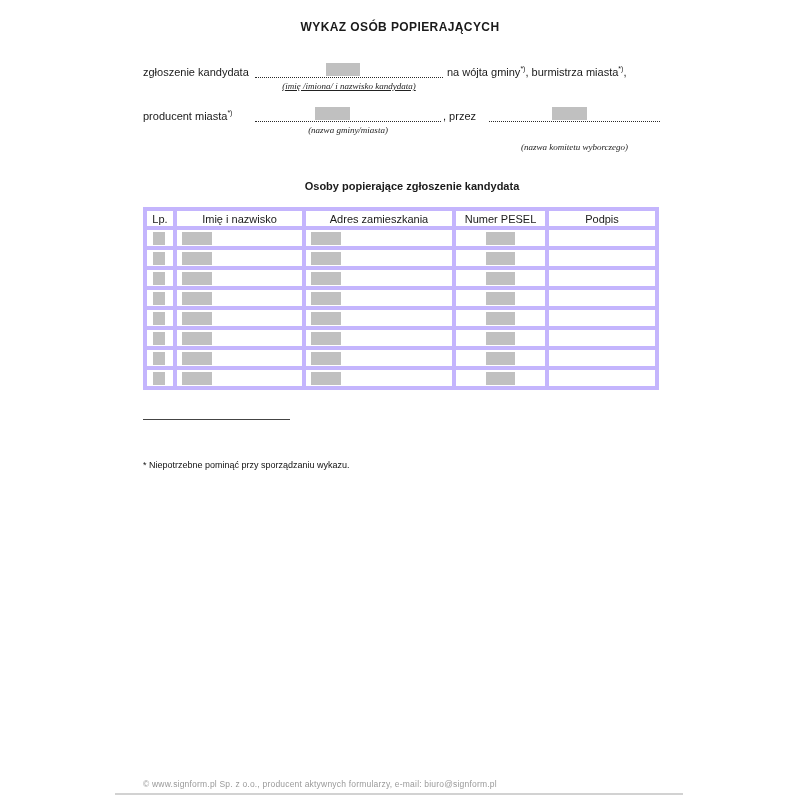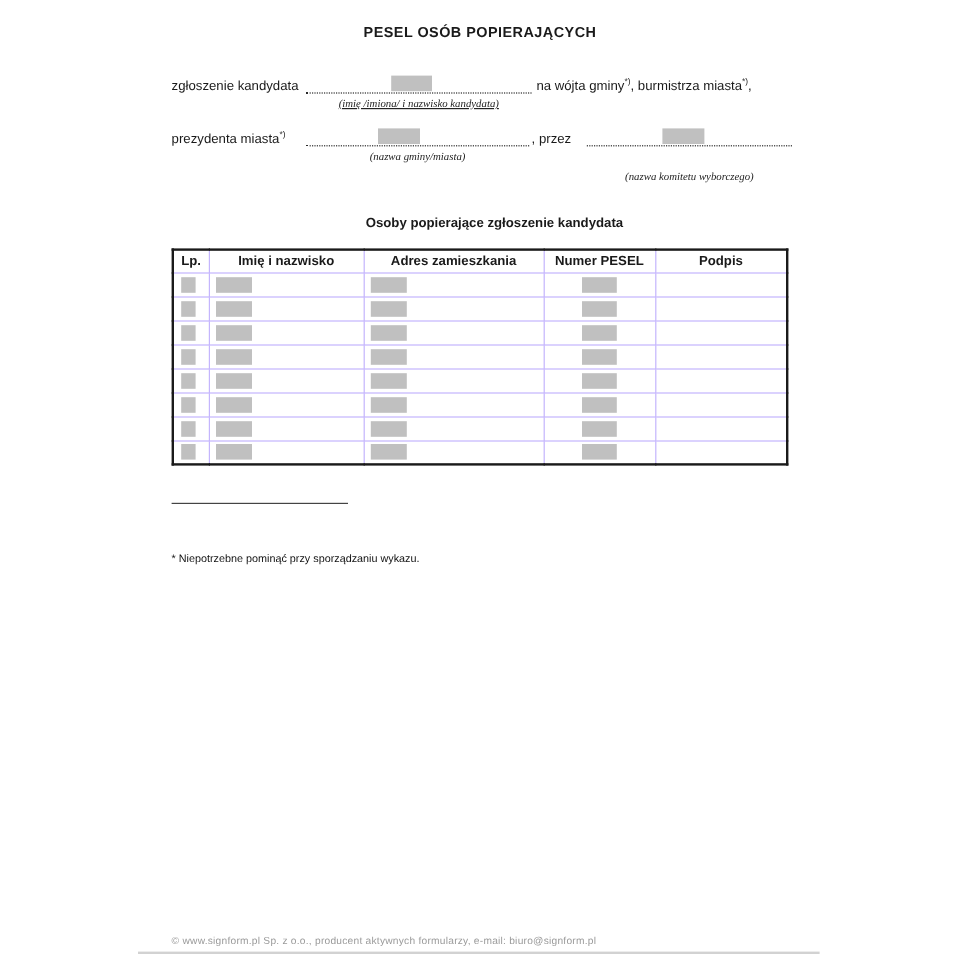--- a/index.html
+++ b/index.html
@@ -36,50 +36,50 @@
   #caption3      { left: 489px; top: 142px; width: 171px; }
 
   
   .section-heading { top: 180px; left: 12px; width: 800px; text-align: center;
                      font-size: 11px; font-weight: bold; }
 
   
   #support-table { left: 143px; top: 207px; width: 512px;
                    border-collapse: collapse; table-layout: fixed;
                    border: 2px solid #1a1a1a; }
-  #support-table th, #support-table td { border: 1px solid #c4b5fd; font-weight: bold; }
+  #support-table th, #support-table td { border: 4px solid #c4b5fd; font-weight: normal; }
   #support-table th { font-size: 11px; height: 19px; text-align: center; padding: 1px 2px; }
   #support-table td { height: 20px; font-size: 11px; padding: 0; vertical-align: middle; }
   .field-cell-box { display: inline-block; height: 13px; background: #c0c0c0; vertical-align: middle; }
   .box-lp   { width: 12px; margin-left: 6px; }
   .box-text { width: 30px; margin-left: 5px; }
   .box-pesel{ width: 29px; }
   td.col-pesel { text-align: center; }
 
   
   #footnote-rule { left: 143px; top: 419px; width: 147px; border-top: 1px solid #444; height: 0; }
   #footnote { left: 143px; top: 424px; font-size: 9px; color: #111; margin-top: 36px; }
 
   
   #footer-credit { left: 143px; top: 779px; font-size: 8.5px; color: #9a9a9a; letter-spacing: 0.2px; }
   #page-bottom-edge { left: 115px; top: 793px; width: 568px; height: 0; border-top: 2px solid #d2d2d2; }
 </style>
 </head>
 <body>
 
-<div class="abs doc-title">PESEL OSÓB POPIERAJĄCYCH</div>
+<div class="abs doc-title">WYKAZ OSÓB POPIERAJĄCYCH</div>
 
 <span class="abs form-label" id="line1-label">zgłoszenie kandydata</span>
 <span class="abs dotted-line" id="dotted1">
   <span class="field-box" id="box1"></span>
 </span>
 <span class="abs form-label" id="line1-right"><span>na wójta gminy</span><sup>*)</sup><span>, burmistrza miasta</span><sup>*)</sup><span>,</span></span>
 <span class="abs caption" id="caption1">(imię /imiona/ i nazwisko kandydata)</span>
 
-<span class="abs form-label" id="line2-label"><span>prezydenta miasta</span><sup>*)</sup></span>
+<span class="abs form-label" id="line2-label"><span>producent miasta</span><sup>*)</sup></span>
 <span class="abs dotted-line" id="dotted2">
   <span class="field-box" id="box2"></span>
 </span>
 <span class="abs caption" id="caption2">(nazwa gminy/miasta)</span>
 <span class="abs form-label" id="line2-conn">, przez</span>
 <span class="abs dotted-line" id="dotted3">
   <span class="field-box" id="box3"></span>
 </span>
 <span class="abs caption" id="caption3">(nazwa komitetu wyborczego)</span>
 

